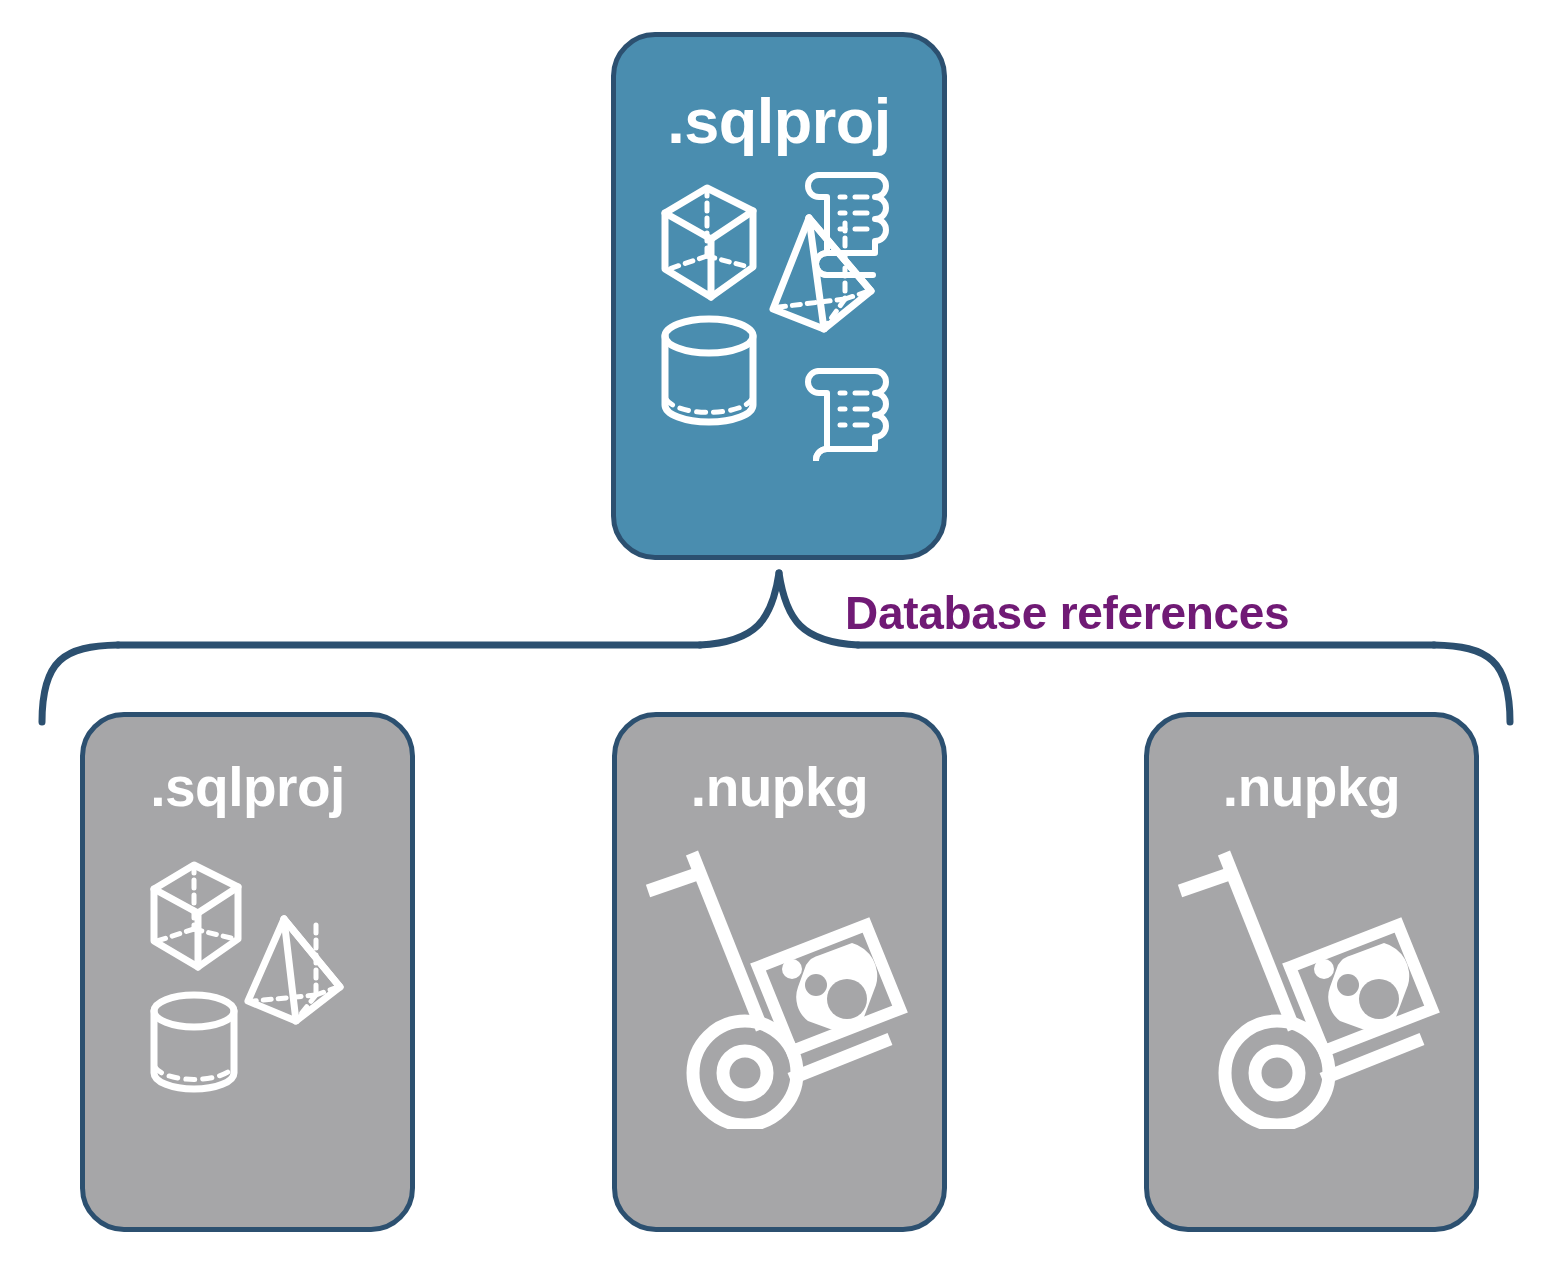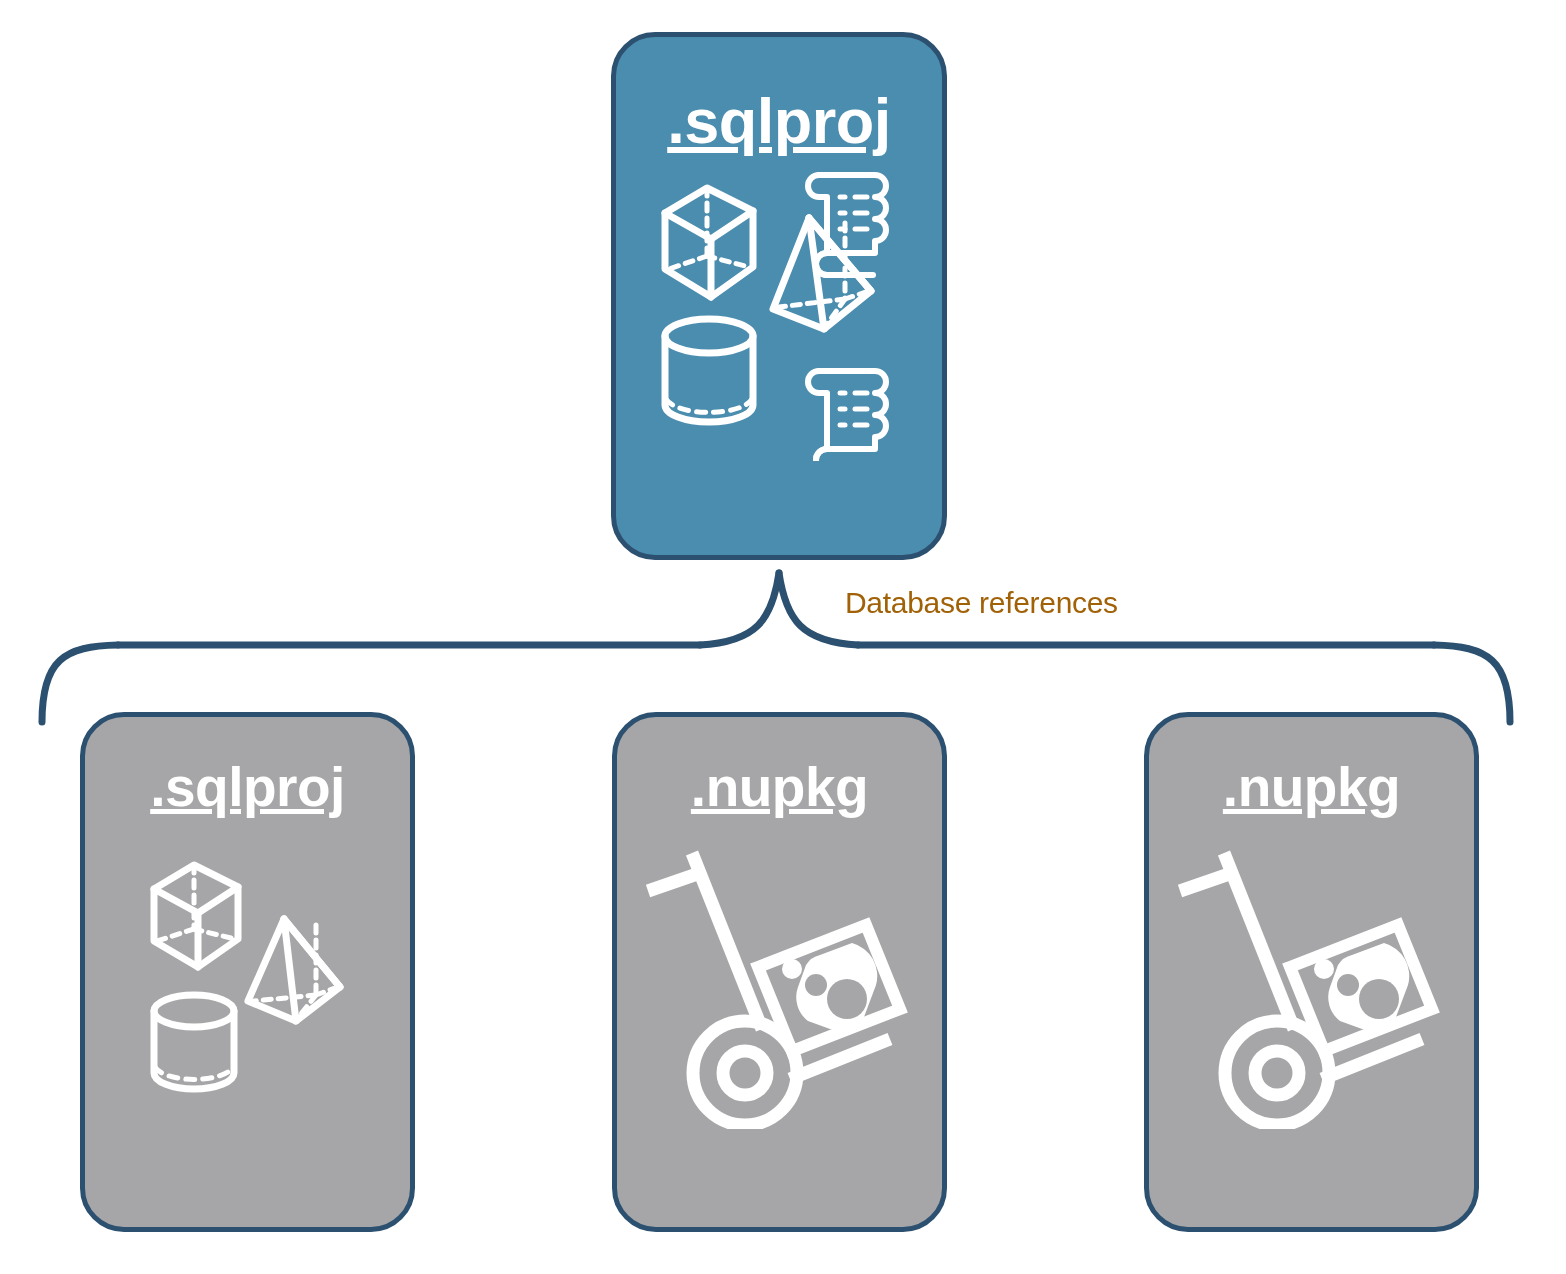--- a/index.html
+++ b/index.html
@@ -45,21 +45,20 @@
   .node.secondary {
     background: #A6A6A8;
   }
 
   .node-title {
     color: #ffffff;
     font-weight: bold;
     letter-spacing: -0.5px;
     white-space: nowrap;
     user-select: none;
-    text-decoration: underline;
   }
   .node.primary .node-title {
     font-size: 63px;
     margin-top: 48px;
   }
   .node.secondary .node-title {
     font-size: 55px;
     margin-top: 38px;
   }
 
@@ -104,23 +103,23 @@
   }
   #node-sqlproj-ref .node-art svg { top: 32px; }
   #node-nupkg-1 .node-art svg,
   #node-nupkg-2 .node-art svg { top: 20px; }
 
   
   #brace-label {
     position: absolute;
     left: 845px;
     top: 586px;
-    color: #a16207;
-    font-size: 30px;
-    font-weight: normal;
+    color: #701a75;
+    font-size: 46px;
+    font-weight: bold;
     letter-spacing: -0.3px;
     white-space: nowrap;
     user-select: none;
   }
 </style>
 </head>
 <body>
 
 <div id="canvas">
 

